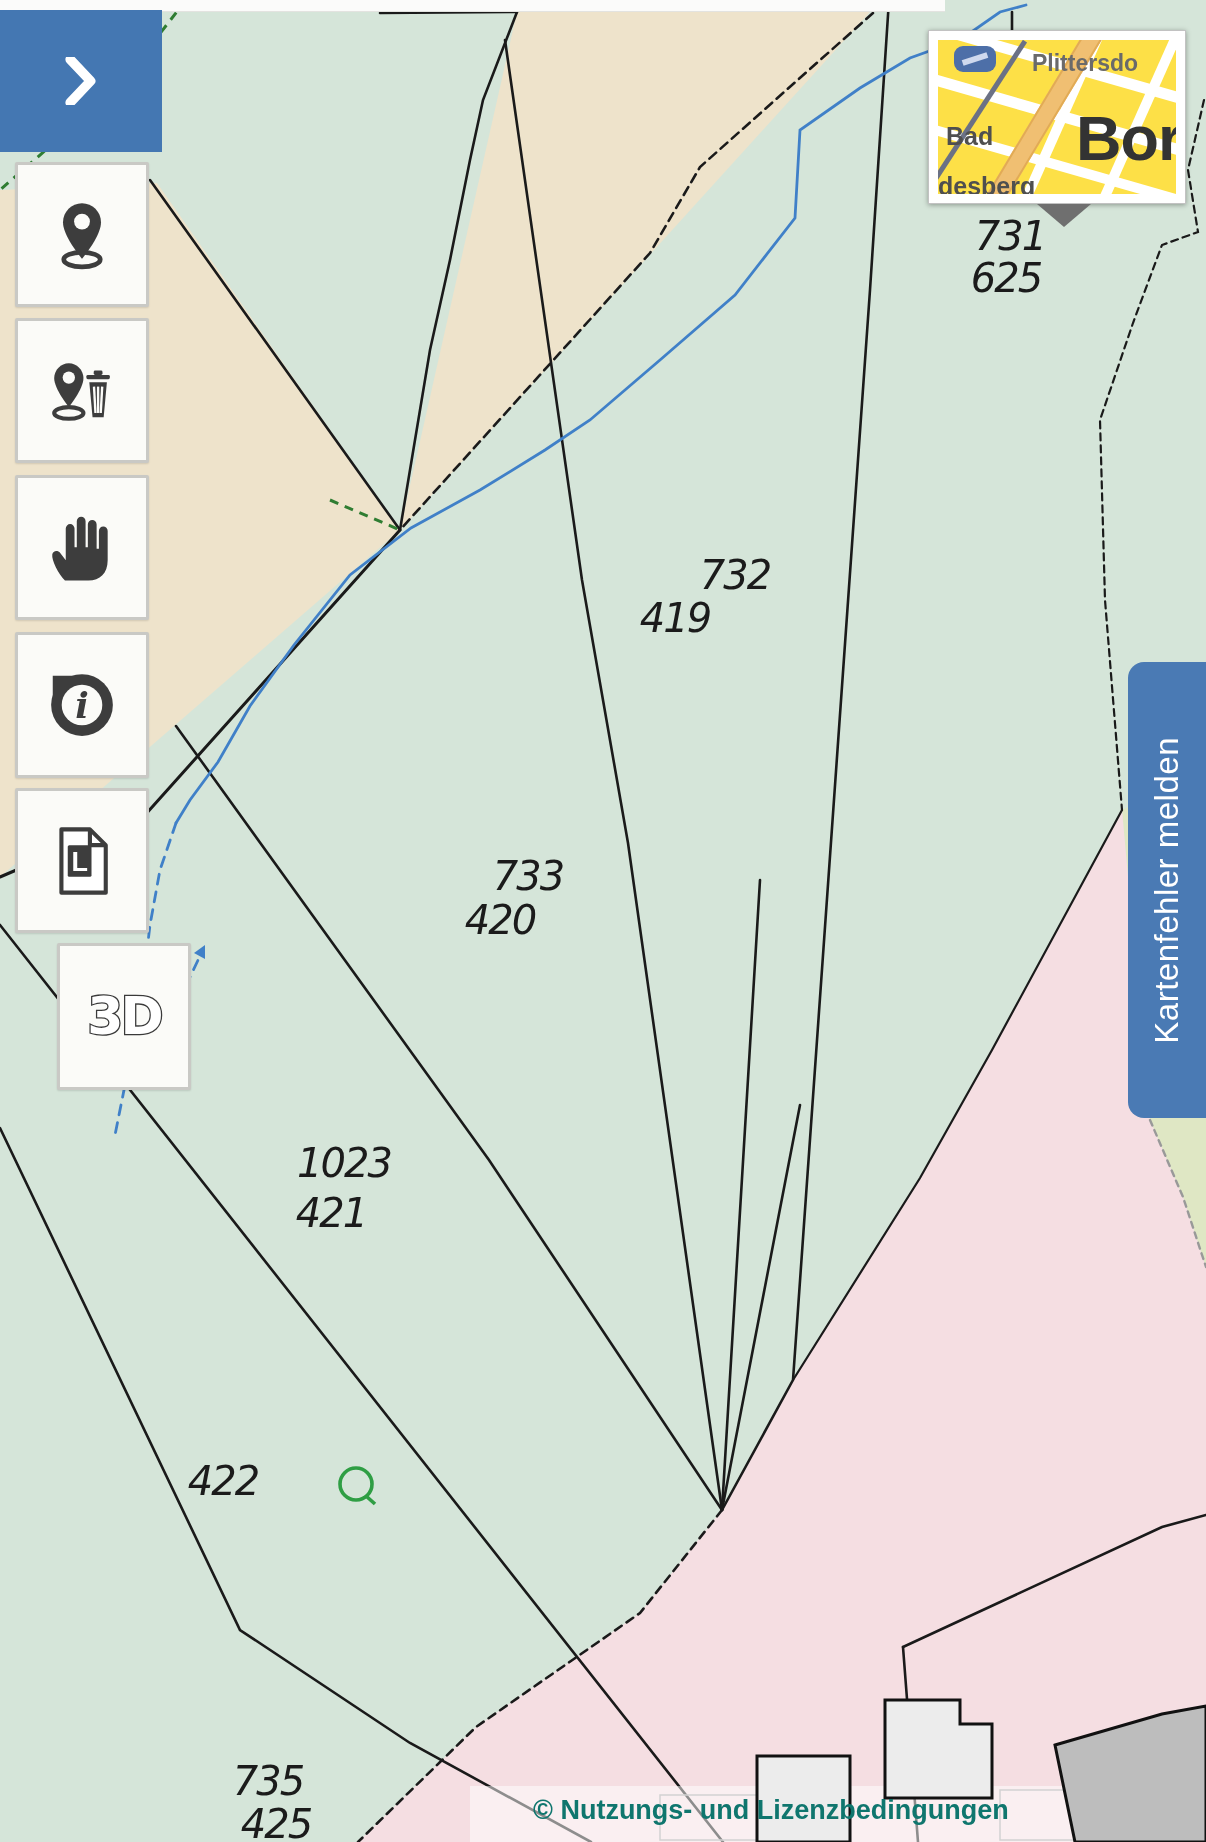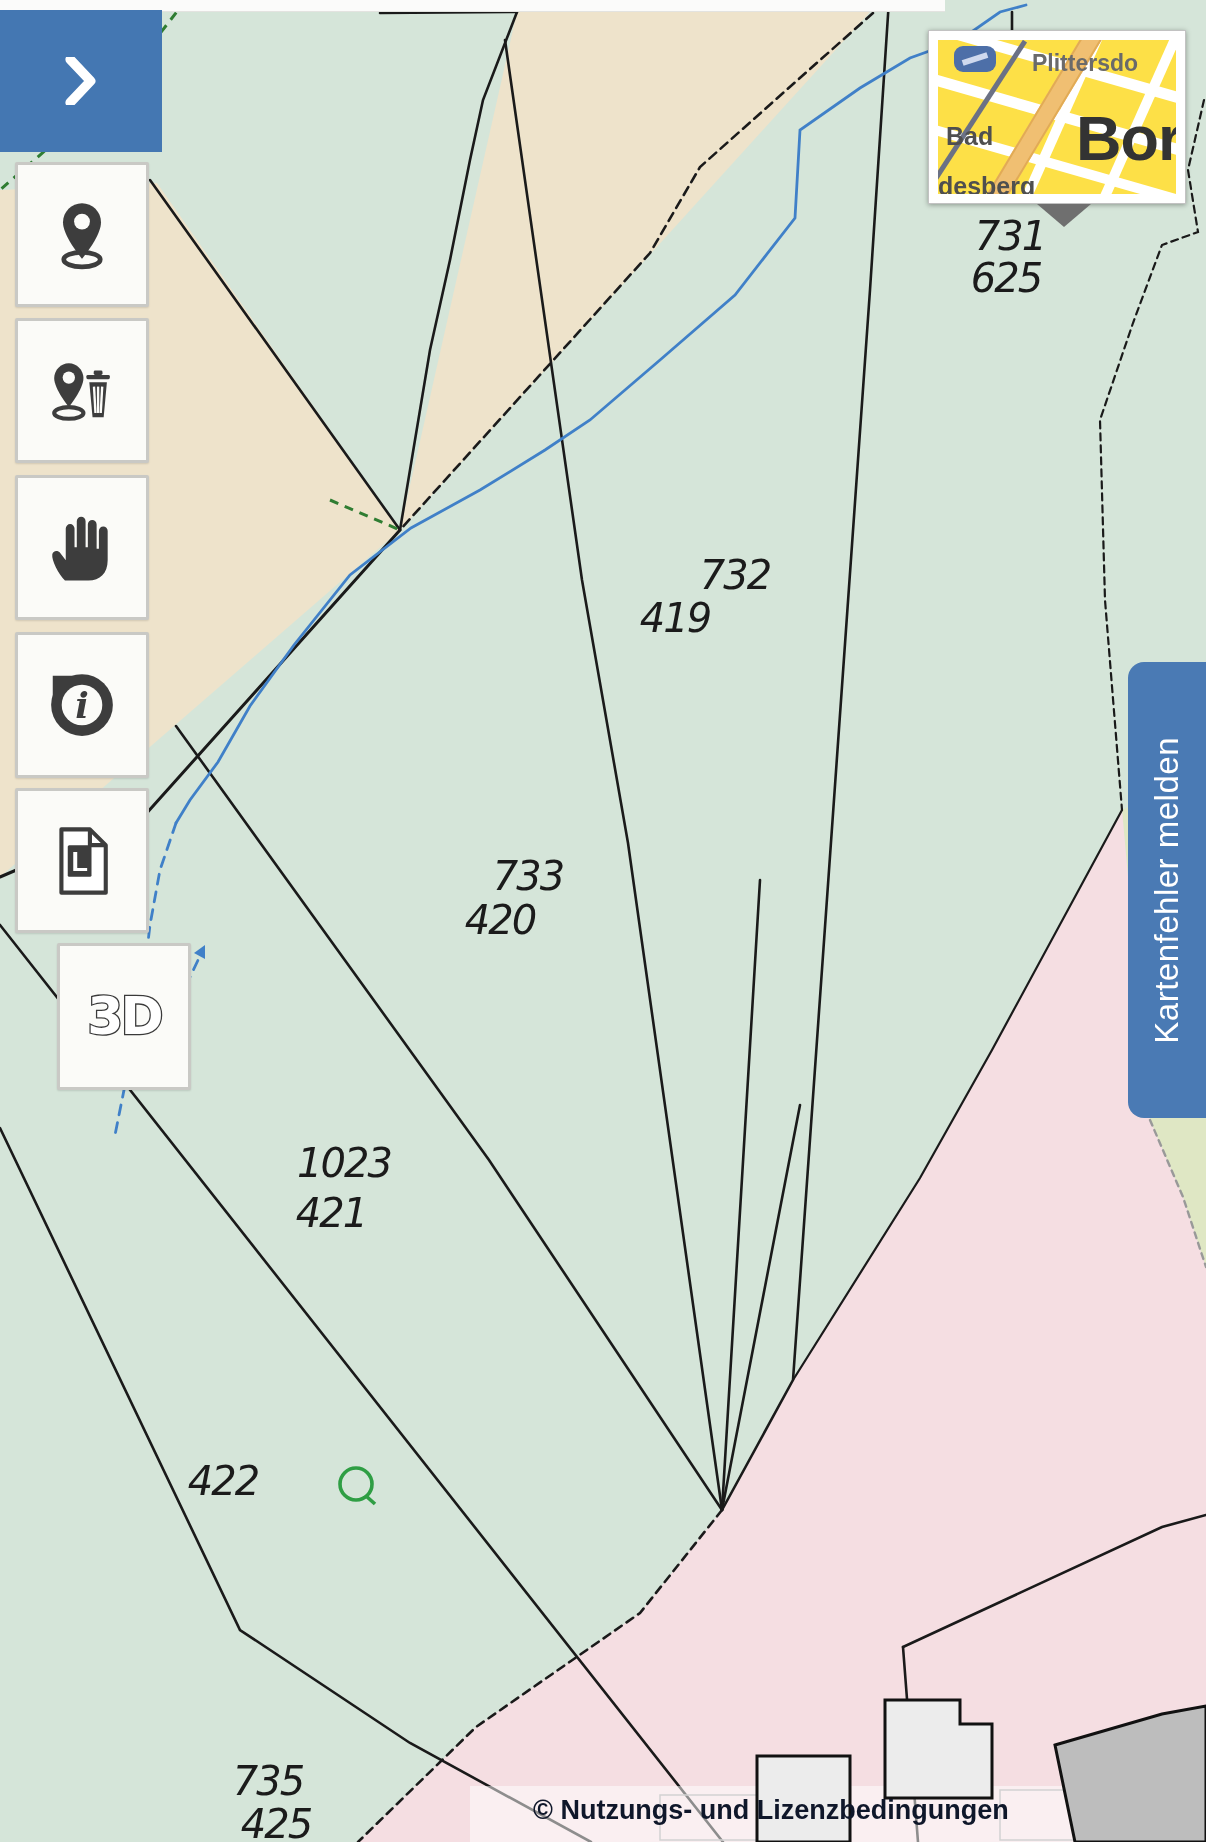--- a/index.html
+++ b/index.html
@@ -33,21 +33,21 @@
   .mm-tri{position:absolute;left:1037px;top:204px;width:0;height:0;
           border-left:27px solid transparent;border-right:27px solid transparent;border-top:23px solid #6f6f6f;cursor:pointer;}
 
   
   .report-btn{position:absolute;left:1128px;top:662px;width:92px;height:456px;background:#4a7ab4;
               border-radius:16px;display:flex;align-items:center;justify-content:flex-start;cursor:pointer;}
   .report-btn span{writing-mode:vertical-rl;transform:rotate(180deg);color:#ffffff;font-size:33px;
                    letter-spacing:0.5px;margin-left:20px;white-space:nowrap;}
 
   
-  .attr-text{position:absolute;left:533px;top:1795px;font-size:27px;font-weight:bold;color:#0f172a;white-space:nowrap;cursor:pointer;}
+  .attr-text{position:absolute;left:533px;top:1795px;font-size:27px;font-weight:bold;color:#0f766e;white-space:nowrap;cursor:pointer;}
 </style>
 </head>
 <body>
 
 <div class="stage">
 
   <svg class="mapsvg" width="1206" height="1842" viewBox="0 0 1206 1842">
 
     <rect x="0" y="0" width="1206" height="1842" fill="#d5e5d9"></rect>
 

